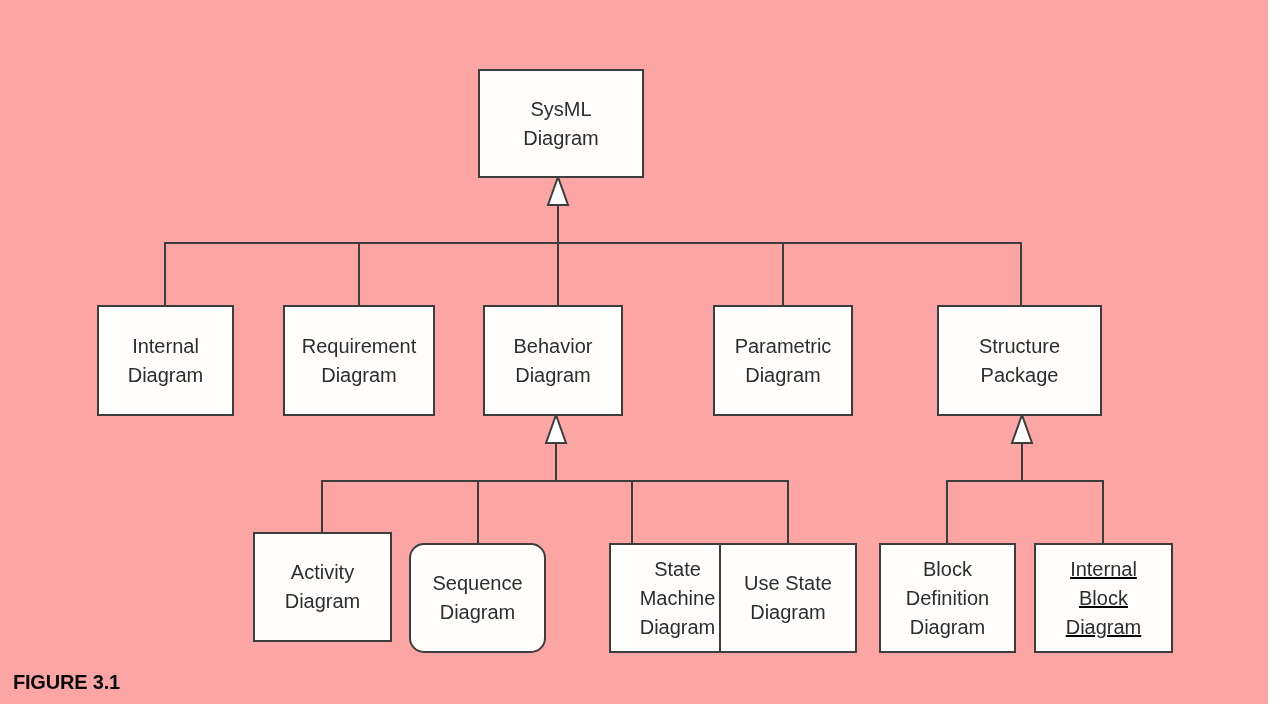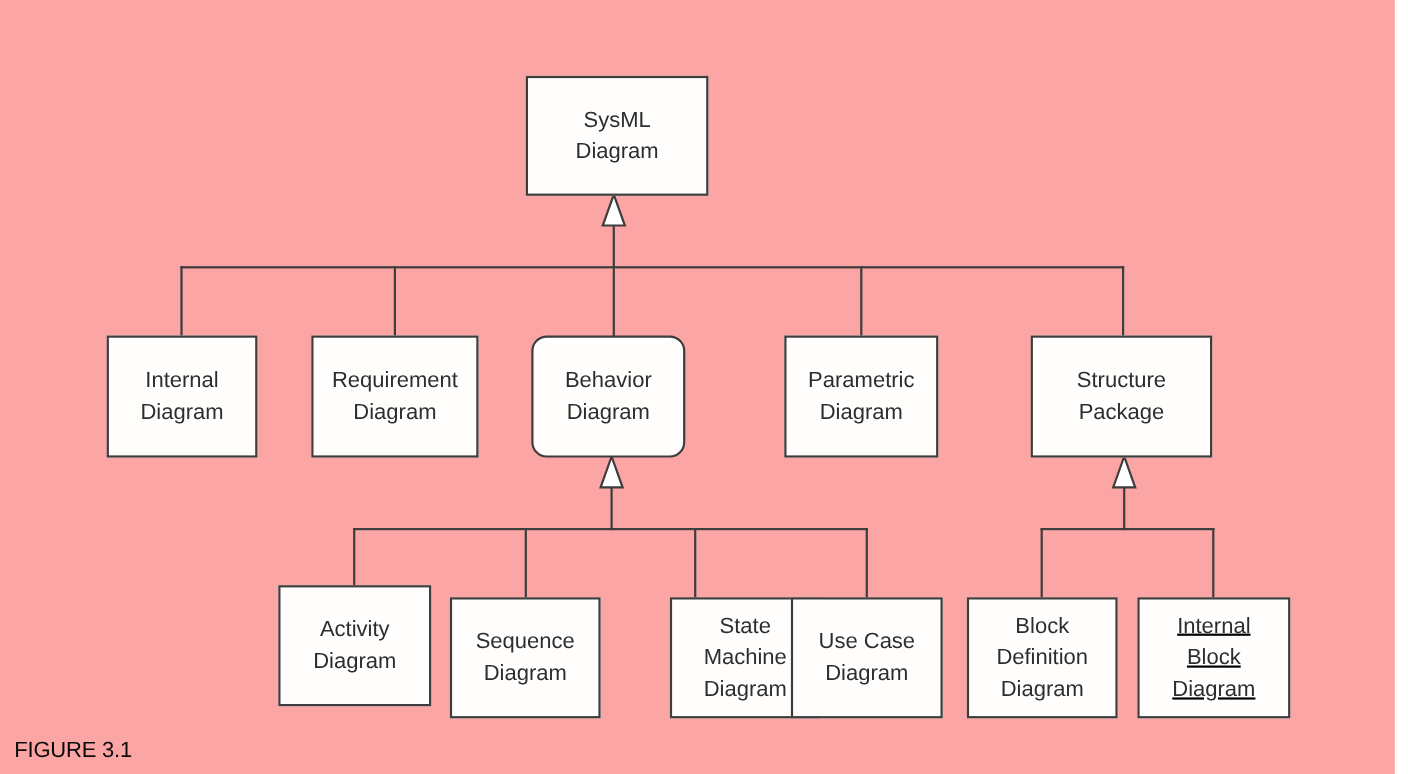--- a/index.html
+++ b/index.html
@@ -65,37 +65,37 @@
   .lbl {
     white-space: pre-line;
     text-align: center;
     font-size: 20px;
     line-height: 29px;
     color: #2d2d2d;
   }
   #n-sysml       { left: 478px;  top: 69px;  width: 166px; height: 109px; }
   #n-package     { left: 97px;   top: 305px; width: 137px; height: 111px; }
   #n-requirement { left: 283px;  top: 305px; width: 152px; height: 111px; }
-  #n-behavior    { left: 483px;  top: 305px; width: 140px; height: 111px; border-radius: 14px; }
+  #n-behavior    { left: 483px;  top: 305px; width: 140px; height: 111px; }
   #n-parametric  { left: 713px;  top: 305px; width: 140px; height: 111px; align-items: center; }
   #n-structure   { left: 937px;  top: 305px; width: 165px; height: 111px; }
   #n-activity    { left: 253px;  top: 532px; width: 139px; height: 110px; }
-  #n-sequence    { left: 409px;  top: 543px; width: 137px; height: 110px; }
+  #n-sequence    { left: 409px;  top: 543px; width: 137px; height: 110px; border-radius: 15px; }
   #n-state       { left: 563px;  top: 543px; width: 137px; height: 110px; margin-left: 46px; }
   #n-usecase     { left: 719px;  top: 543px; width: 138px; height: 110px; }
   #n-blockdef    { left: 879px;  top: 543px; width: 137px; height: 110px; }
   #n-internal    { left: 1034px; top: 543px; width: 139px; height: 110px; text-decoration: underline; }
 
   
   #figure-caption {
     position: absolute;
     left: 13px;
     top: 671px;
     font-size: 20px;
-    font-weight: normal;
+    font-weight: bold;
     letter-spacing: -0.2px;
     color: #0a0a0a;
   }
 </style>
 </head>
 <body>
 
 <div id="stage">
 
   <div class="line v" id="l-riser1"></div>
@@ -158,21 +158,21 @@
   <div class="node" id="n-sequence">
     <span class="lbl">Sequence
 Diagram</span>
   </div>
   <div class="node" id="n-state">
     <span class="lbl">State
 Machine
 Diagram</span>
   </div>
   <div class="node" id="n-usecase">
-    <span class="lbl">Use Case
+    <span class="lbl">Use State
 Diagram</span>
   </div>
   <div class="node" id="n-blockdef">
     <span class="lbl">Block
 Definition
 Diagram</span>
   </div>
   <div class="node" id="n-internal">
     <span class="lbl">Internal
 Block

